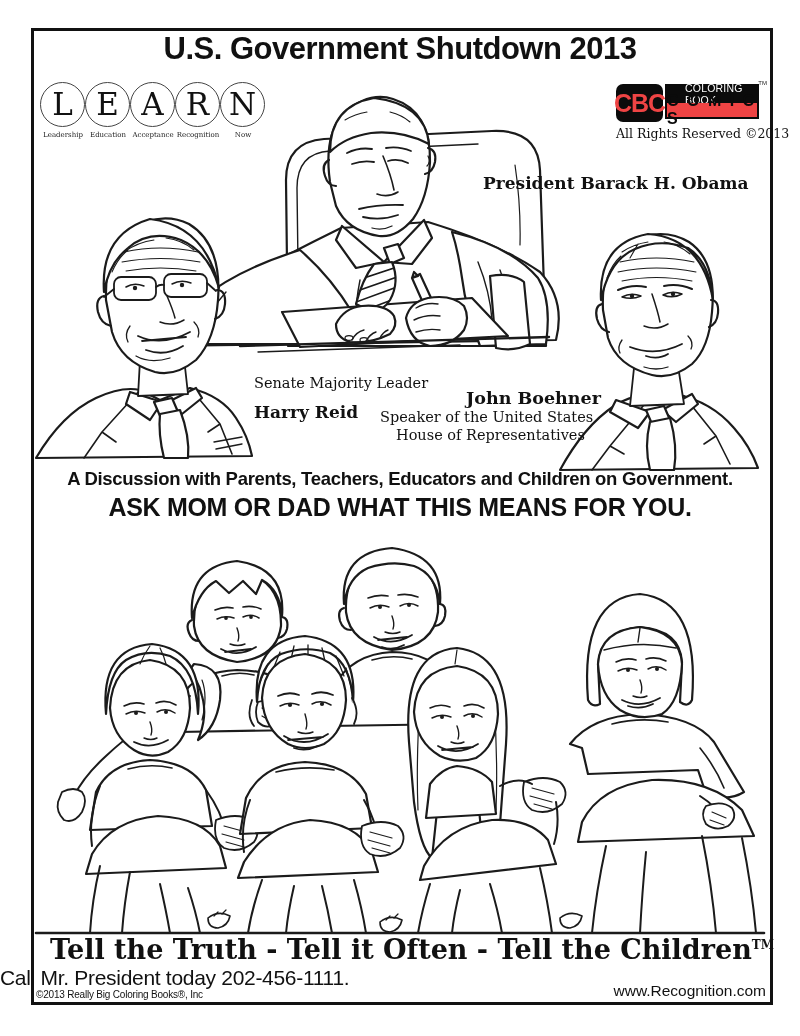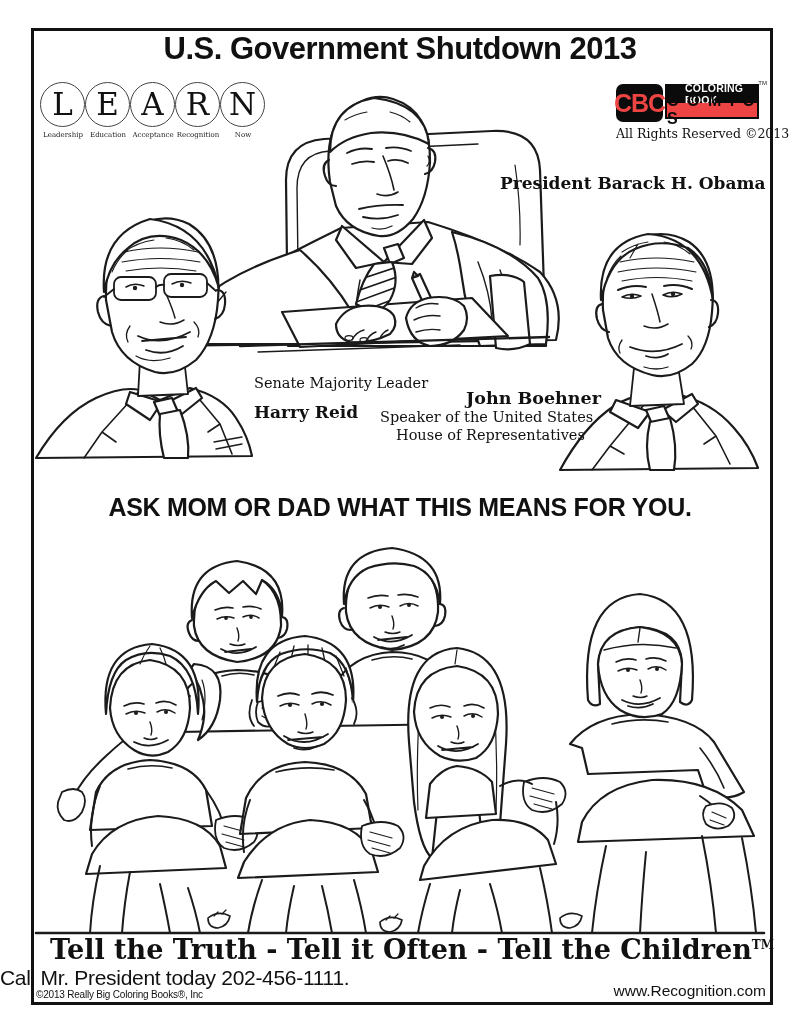--- a/index.html
+++ b/index.html
@@ -16,21 +16,21 @@
                 display:flex;align-items:center;justify-content:center;background:#fff;}
   .learn-letter{font-family:"DejaVu Serif","Liberation Serif",serif;font-size:31px;color:#111;line-height:1;}
   .learn-word{font-family:"DejaVu Serif","Liberation Serif",serif;font-size:7px;color:#222;margin-top:4px;}
   
   .cbc{left:616px;top:84px;width:148px;}
   .cbc-row{display:flex;align-items:stretch;}
   .cbc-left{background:#0b0b0b;border-radius:7px;width:47px;height:38px;display:flex;
             align-items:center;justify-content:center;}
   .cbc-abbr{color:#ef4444;font-weight:bold;font-size:25px;letter-spacing:-1px;}
   .cbc-right{margin-left:2px;width:94px;display:flex;flex-direction:column;position:relative;}
-  .cbc-top{background:#0b0b0b;color:#fff;font-weight:bold;font-size:10.5px;height:19px;
+  .cbc-top{background:#0b0b0b;color:#fff;font-weight:normal;font-size:10.5px;height:19px;
            display:flex;align-items:center;justify-content:center;letter-spacing:0.2px;padding-left:20px;}
   .cbc-bottom{background:#ef4444;border:2.5px solid #0b0b0b;border-top:none;color:#0b0b0b;
               font-weight:bold;font-size:16px;height:14px;display:flex;align-items:center;
               justify-content:center;letter-spacing:2px;}
   .cbc-tm{position:absolute;right:-8px;top:-4px;font-size:6px;color:#222;}
   .cbc-rights{margin-top:4px;text-align:center;font-family:"DejaVu Serif","Liberation Serif",serif;
               font-size:12.5px;color:#111;white-space:nowrap;}
   
   .lbl-serif{font-family:"DejaVu Serif","Liberation Serif",serif;color:#111;white-space:nowrap;}
   .bold{font-weight:bold;}
@@ -359,29 +359,30 @@
           <path d="M606,846 Q596,892 592,933 M646,852 Q642,894 640,933 M702,836 Q712,886 716,933 M742,838 Q752,888 756,933"></path>
           <path stroke-width="1.6" d="M208,918 q10,-8 22,-2 q-2,10 -12,12 q-10,0 -10,-10 M380,922 q10,-8 22,-2 q-2,10 -12,12 q-10,0 -10,-10 M560,918 q10,-8 22,-2 q-2,10 -12,12 q-10,0 -10,-10"></path>
           <path stroke-width="1.2" d="M214,916 l4,-4 M222,914 l4,-4 M386,920 l4,-4 M394,918 l4,-4"></path>
         </g>
 
         <path stroke-width="2.6" d="M36,933 L764,933"></path>
       </g>
     </g>
   </svg>
 
-  <div class="abs lbl-serif bold" style="left:500px;top:173px;font-size:17px;">President Barack H. Obama</div>
+  <div class="abs lbl-serif bold" style="left:483px;top:173px;font-size:17px;">President Barack H. Obama</div>
 
   <div class="abs lbl-serif bold" style="left:254px;top:354px;font-size:17px;margin-top:48px;">Harry Reid</div>
   <div class="abs lbl-serif" style="left:254px;top:375px;font-size:14.5px;">Senate Majority Leader</div>
 
   <div class="abs lbl-serif bold" style="left:466px;top:388px;font-size:17.5px;">John Boehner</div>
   <div class="abs lbl-serif" style="left:380px;top:409px;font-size:14.5px;">Speaker of the United States</div>
   <div class="abs lbl-serif" style="left:396px;top:427px;font-size:14.5px;">House of Representatives</div>
 
+  <div class="abs msg1">A Discussion with Parents, Teachers, Educators and Children on Government.</div>
   <div class="abs msg2">ASK MOM OR DAD WHAT THIS MEANS FOR YOU.</div>
 
   <div class="abs slogan"><span>Tell the Truth - Tell it Often - Tell the Children</span><sup>TM</sup></div>
   <div class="abs call">Call Mr. President today 202-456-1111.</div>
   <div class="abs copyright">©2013 Really Big Coloring Books®, Inc</div>
   <div class="abs website">www.Recognition.com</div>
 
 </div>
 
 </body></html>

